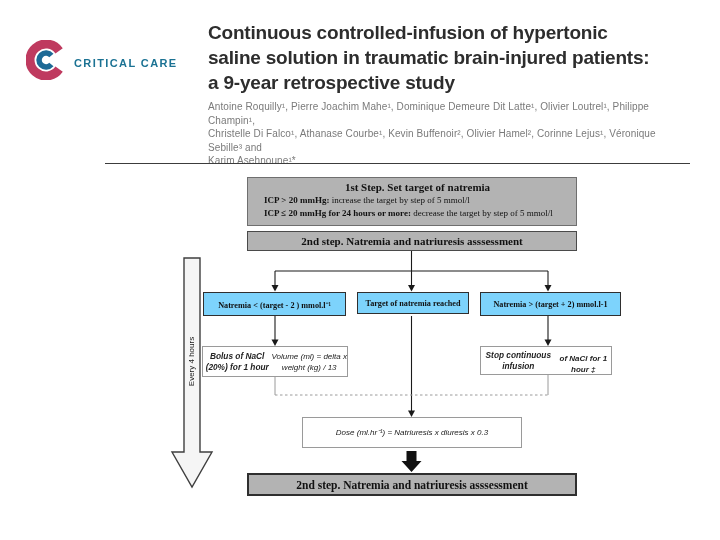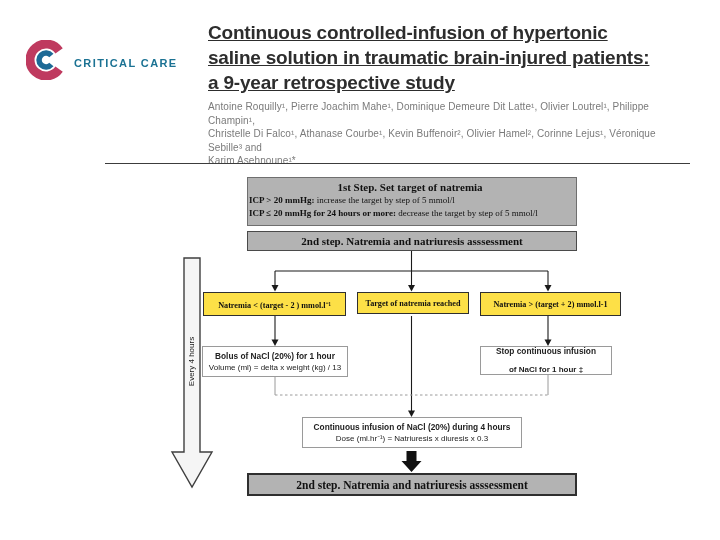--- a/index.html
+++ b/index.html
@@ -11,55 +11,54 @@
   
   #logo{position:absolute;left:26px;top:40px;width:40px;height:40px;}
   #logo-text{
     position:absolute;left:74px;top:57px;font-size:11px;font-weight:bold;
     letter-spacing:1.4px;color:#1b7293;
   }
   #title{
     position:absolute;left:208px;top:20px;width:470px;
     font-size:19px;font-weight:bold;color:#2d2d2d;line-height:25px;
     letter-spacing:-.2px;
-    text-decoration:underline;
   }
   #authors{
     position:absolute;left:208px;top:100px;width:480px;
     font-size:10px;color:#7a7a7a;line-height:13.5px;letter-spacing:.1px;
   }
   #divider{position:absolute;left:105px;top:163px;width:585px;height:1px;background:#3c3c3c;}
 
   
   .fbox{position:absolute;box-sizing:border-box;}
   .step-box{
     background:#b3b3b3;border:1px solid #6f6f6f;
     font-family:"Liberation Serif",serif;color:#111;
   }
-  #box-step1{left:247px;top:177px;width:330px;height:49px;padding:2px 5px 0 1px;}
+  #box-step1{left:247px;top:177px;width:330px;height:49px;padding:2px 5px 0 16px;}
   #box-step1 .t{text-align:center;font-weight:bold;font-size:11px;line-height:14px;}
   #box-step1 .r{font-size:9px;line-height:13px;text-align:left;}
   #box-step1 .r b{font-weight:bold;}
   #box-step2-top{
     left:247px;top:231px;width:330px;height:20px;border-width:1.5px;border-color:#4a4a4a;
     display:flex;align-items:center;justify-content:center;
     font-weight:bold;font-size:11px;
   }
   .cond-box{
-    background:#fde047;border:1.6px solid #2f2f2f;
+    background:#7dd3fc;border:1.6px solid #2f2f2f;
     font-family:"Liberation Serif",serif;font-weight:bold;font-size:8.2px;color:#111;
     display:flex;align-items:center;justify-content:center;text-align:center;
   }
   #box-low{left:203px;top:292px;width:143px;height:24px;}
   #box-target{left:357px;top:292px;width:112px;height:22px;}
   #box-high{left:480px;top:292px;width:141px;height:24px;}
   .action-box{
     background:#ffffff;border:1px solid #9a9a9a;color:#222;
-    display:flex;flex-direction:column;align-items:center;justify-content:center;
-    text-align:center;font-size:8px;line-height:11px;
+    display:flex;flex-direction:row;align-items:center;justify-content:center;
+    text-align:center;font-size:8px;line-height:11px;font-style:italic;
   }
   .action-box .l1{font-weight:bold;font-size:8.3px;}
   #box-bolus{left:202px;top:346px;width:146px;height:31px;}
   #box-stop{left:480px;top:346px;width:132px;height:29px;}
   #box-stop .l2{font-weight:bold;margin-top:7px;}
   #box-infusion{left:302px;top:417px;width:220px;height:31px;}
   #box-step2-bottom{
     left:247px;top:473px;width:330px;height:23px;
     background:#b3b3b3;border:2px solid #2f2f2f;
     font-family:"Liberation Serif",serif;font-weight:bold;font-size:11.5px;color:#111;
@@ -142,19 +141,18 @@
     <div class="l1">Bolus of NaCl (20%) for 1 hour</div>
     <div class="l2">Volume (ml) = delta x weight (kg) / 13</div>
   </div>
 
   <div id="box-stop" class="fbox action-box">
     <div class="l1">Stop continuous infusion</div>
     <div class="l2">of NaCl for 1 hour ‡</div>
   </div>
 
   <div id="box-infusion" class="fbox action-box">
-    <div class="l1">Continuous infusion of NaCl (20%) during 4 hours</div>
     <div class="l2">Dose (ml.hr⁻¹) = Natriuresis x diuresis x 0.3</div>
   </div>
 
   <div id="box-step2-bottom" class="fbox">2nd step. Natremia and natriuresis asssessment</div>
 
 </div>
 
 </body></html>

